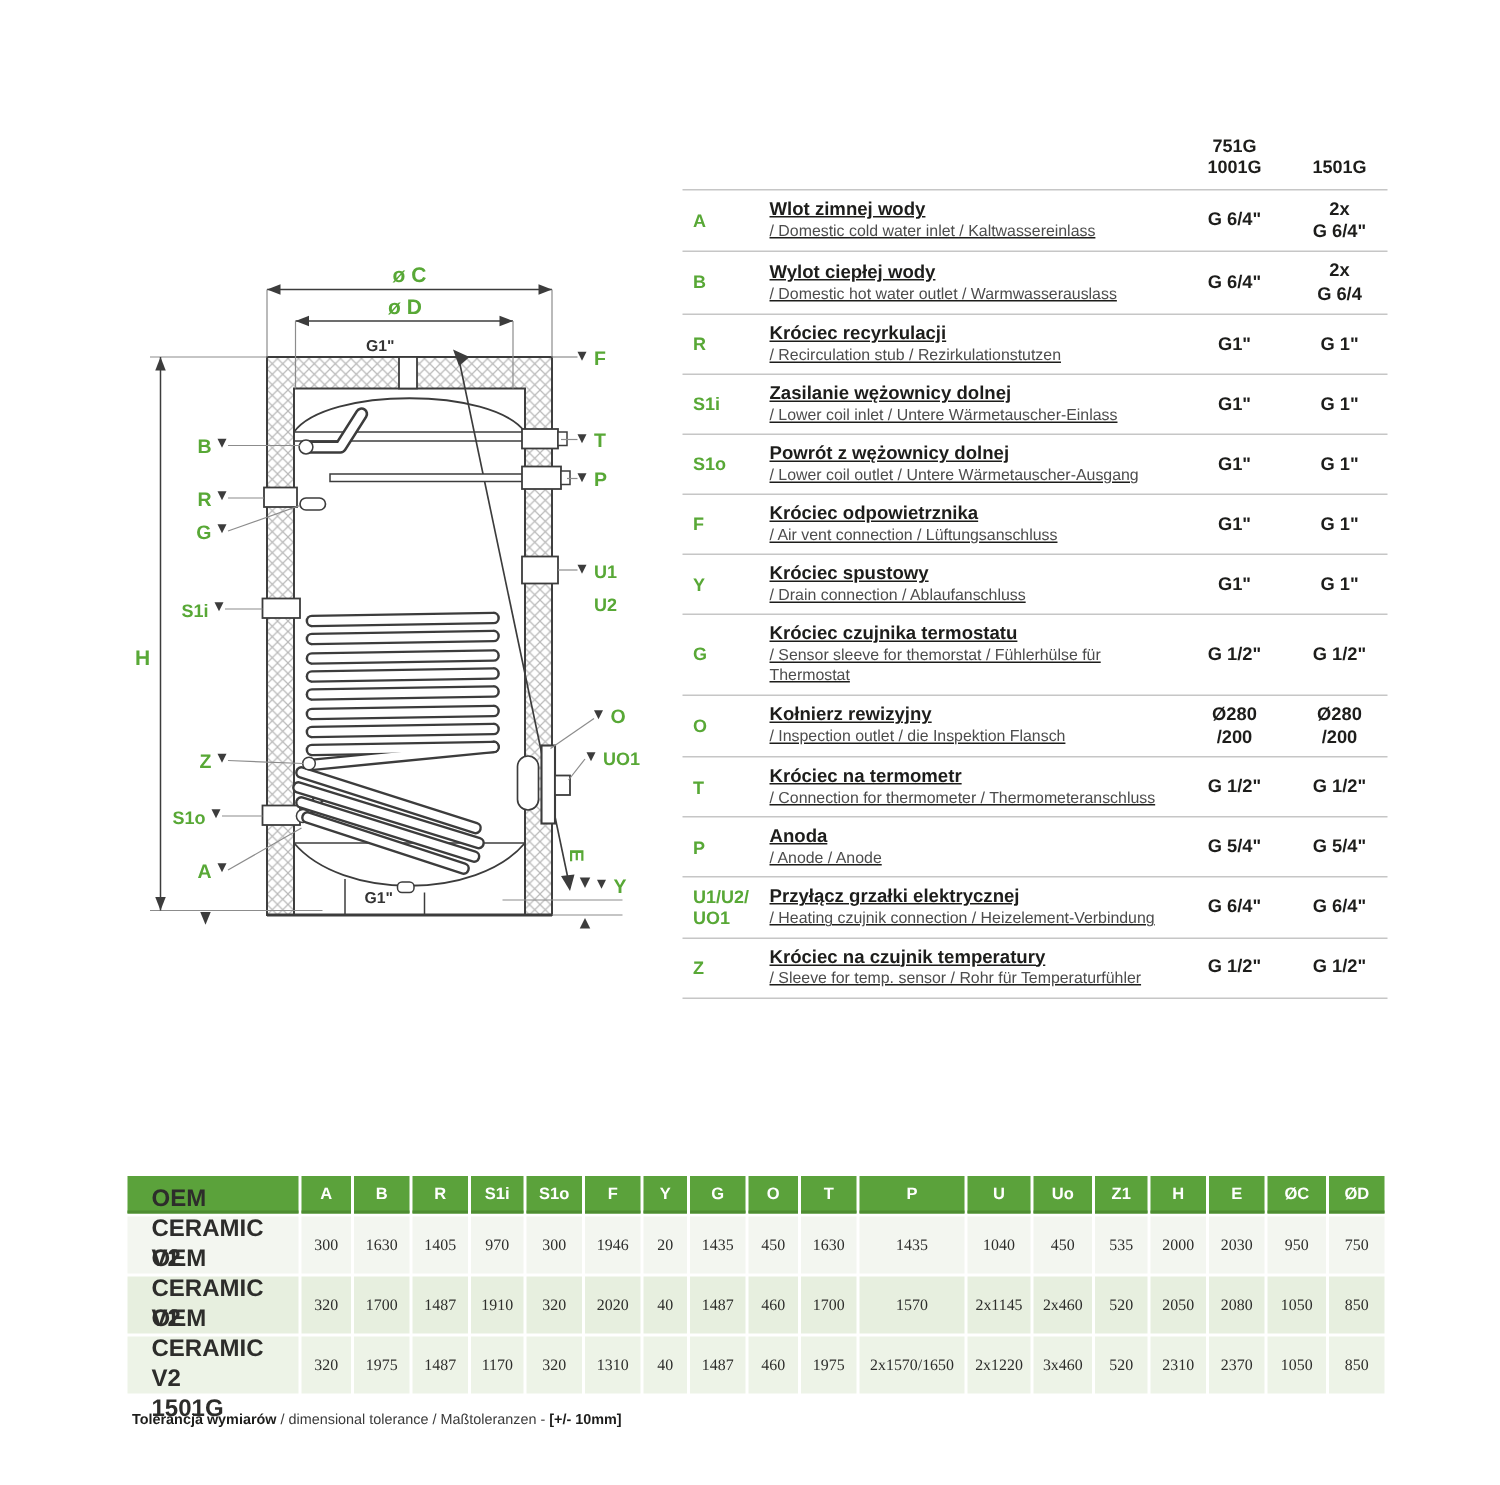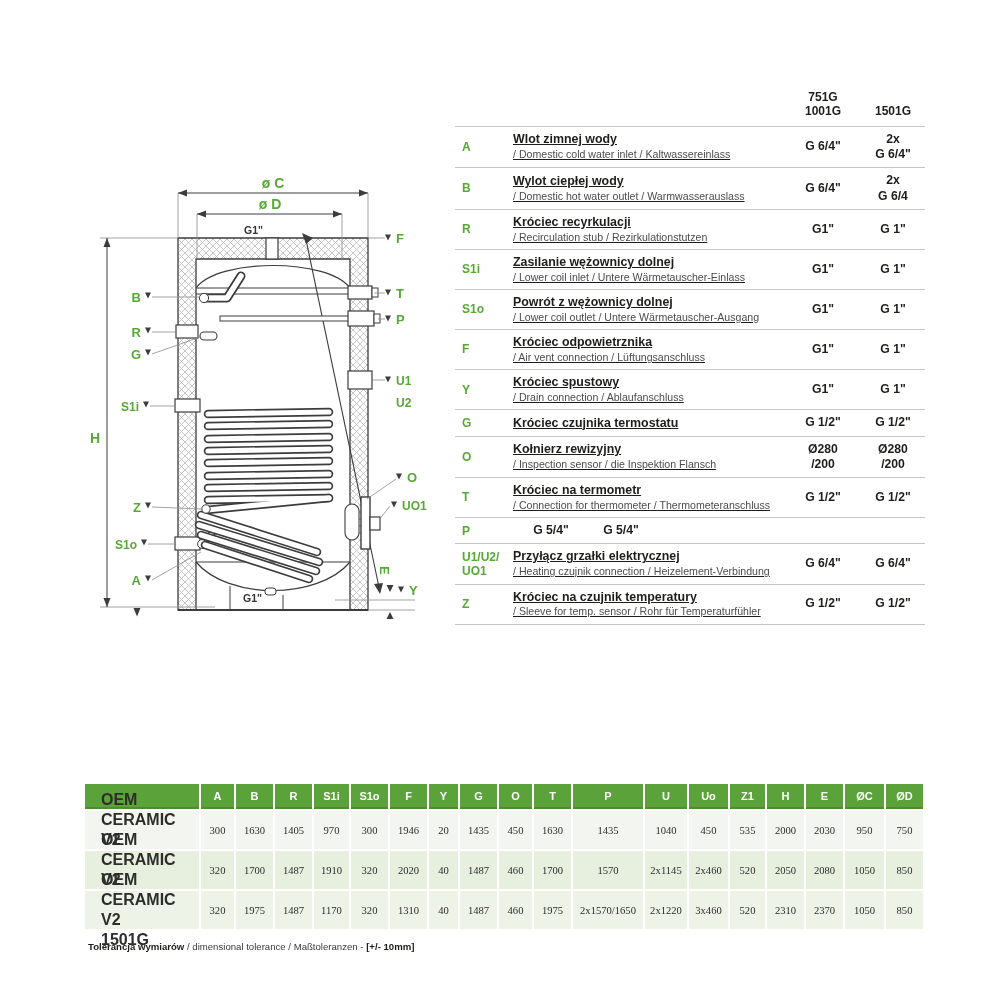--- a/index.html
+++ b/index.html
@@ -287,46 +287,51 @@
             <div class="spec-title">Króciec spustowy</div>
             <div class="spec-sub">/ Drain connection / Ablaufanschluss</div>
           </div>
           <div class="spec-val">G1"</div>
           <div class="spec-val v2">G 1"</div>
         </div>
         <div class="spec-row">
           <div class="spec-code">G</div>
           <div class="spec-desc">
             <div class="spec-title">Króciec czujnika termostatu</div>
+            <div class="spec-sub">/ Sensor sleeve for themorstat / Fühlerhülse für Thermostat</div>
           </div>
           <div class="spec-val">G 1/2"</div>
           <div class="spec-val v2">G 1/2"</div>
         </div>
         <div class="spec-row">
           <div class="spec-code">O</div>
           <div class="spec-desc">
             <div class="spec-title">Kołnierz rewizyjny</div>
-            <div class="spec-sub">/ Inspection sensor / die Inspektion Flansch</div>
+            <div class="spec-sub">/ Inspection outlet / die Inspektion Flansch</div>
           </div>
           <div class="spec-val">Ø280
 /200</div>
           <div class="spec-val v2">Ø280
 /200</div>
         </div>
         <div class="spec-row">
           <div class="spec-code">T</div>
           <div class="spec-desc">
             <div class="spec-title">Króciec na termometr</div>
             <div class="spec-sub">/ Connection for thermometer / Thermometeranschluss</div>
           </div>
           <div class="spec-val">G 1/2"</div>
           <div class="spec-val v2">G 1/2"</div>
         </div>
         <div class="spec-row">
           <div class="spec-code">P</div>
+          <div class="spec-desc">
+            <div class="spec-title">Anoda</div>
+            <div class="spec-sub">/ Anode / Anode</div>
+          </div>
           <div class="spec-val">G 5/4"</div>
           <div class="spec-val v2">G 5/4"</div>
         </div>
         <div class="spec-row">
           <div class="spec-code">U1/U2/
 UO1</div>
           <div class="spec-desc">
             <div class="spec-title">Przyłącz grzałki elektrycznej</div>
             <div class="spec-sub">/ Heating czujnik connection / Heizelement-Verbindung</div>
           </div>

